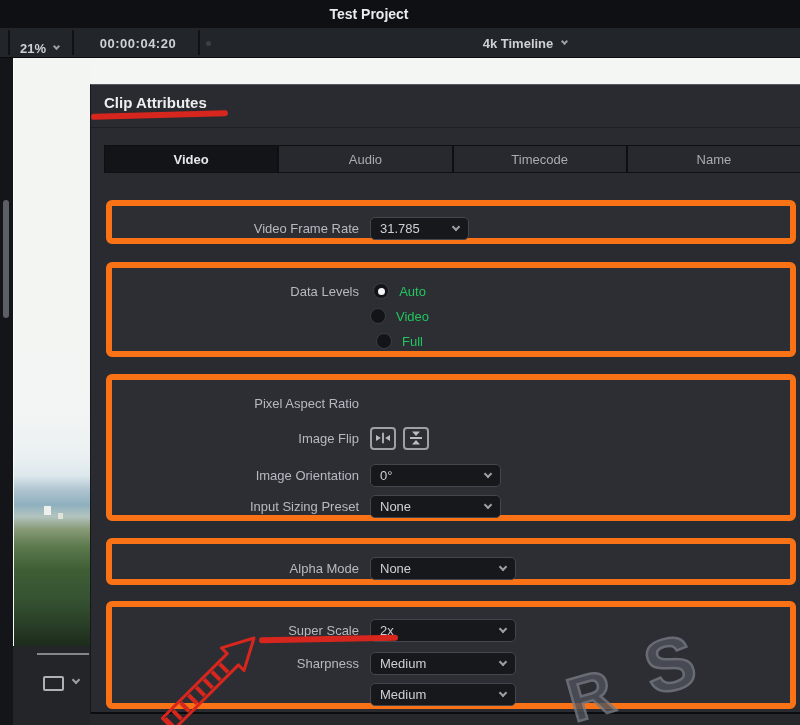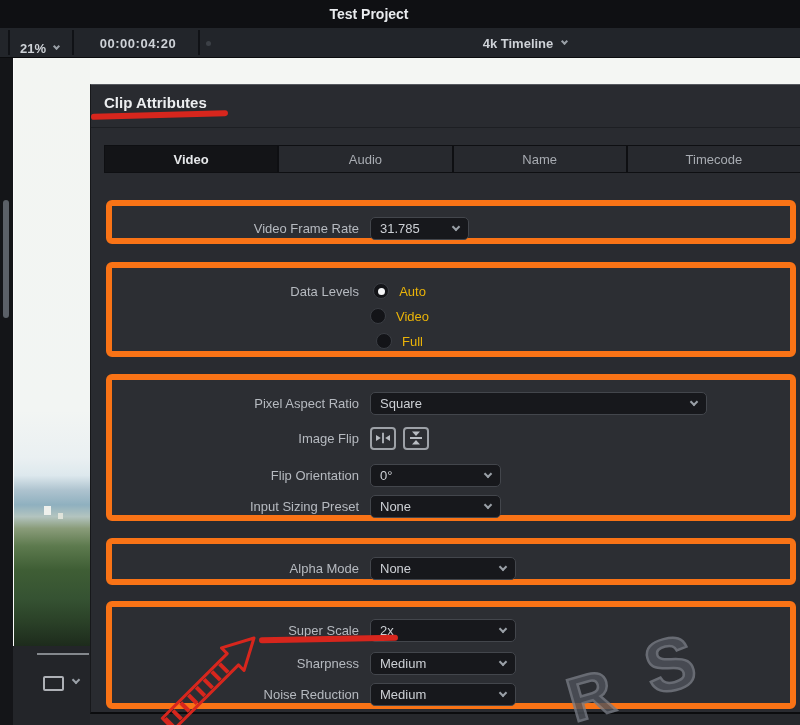--- a/index.html
+++ b/index.html
@@ -103,21 +103,21 @@
   .w99  { width:99px; }  .w337 { width:337px; }
   .w131 { width:131px; } .w146 { width:146px; }
 
   .radio-col { display:flex; flex-direction:column; gap:9px; }
   .radio-item { display:flex; align-items:center; gap:10px; height:16px; cursor:pointer; }
   .radio { width:16px; height:16px; border-radius:50%;
     background:#131418; border:1px solid #3a3d43;
     display:flex; align-items:center; justify-content:center; }
   .radio .dot { width:7px; height:7px; border-radius:50%; background:transparent; }
   .radio.sel .dot { background:#f4f5f6; }
-  .radio-label { color:#eab308; font-size:13px; }
+  .radio-label { color:#22c55e; font-size:13px; }
 
   .flip-btn { width:26px; height:23px; border:2px solid #9da1a7; border-radius:4px;
     background:transparent; display:flex; align-items:center; justify-content:center;
     margin-right:7px; cursor:pointer; }
 
   
   .red-underline { position:absolute; height:6px; border-radius:3px; background:#d7261d; z-index:25; }
   .u-title { left:91px; top:112px; width:137px; transform:rotate(-1.6deg); }
   .u-super { left:259px; top:636px; width:139px; transform:rotate(-1deg); }
   .arrow-svg { position:absolute; left:138px; top:628px; z-index:26; }
@@ -169,22 +169,22 @@
 </div>
 <div class="abs below-dialog"></div>
 
 <div class="abs dialog">
   <div class="dlg-title">Clip Attributes</div>
   <div class="dlg-sep"></div>
 
   <div class="tabrow">
     <div class="tab active">Video</div>
     <div class="tab">Audio</div>
+    <div class="tab">Timecode</div>
     <div class="tab">Name</div>
-    <div class="tab">Timecode</div>
   </div>
 
   <div class="section sec1">
     <div class="row" style="top:10px">
       <span class="rowlabel">Video Frame Rate</span>
       <div class="ctrl">
         <div class="dropdown w99">
           <span class="val">31.785</span>
           <span class="chev"></span>
         </div>
@@ -214,26 +214,20 @@
             </span>
           <span class="radio-label">Full</span>
         </div>
       </div>
     </div>
   </div>
 
   <div class="section sec3">
     <div class="row" style="top:11px">
       <span class="rowlabel">Pixel Aspect Ratio</span>
-      <div class="ctrl">
-        <div class="dropdown w337">
-          <span class="val">Square</span>
-          <span class="chev"></span>
-        </div>
-      </div>
     </div>
     <div class="row" style="top:46px">
       <span class="rowlabel">Image Flip</span>
       <div class="ctrl">
         <div class="flip-btn">
           <svg width="18" height="14" viewBox="0 0 20 16">
             <line x1="10" y1="2" x2="10" y2="14" stroke="#b9bdc3" stroke-width="2"></line>
             <polygon points="2,4.5 7.5,8 2,11.5" fill="#b9bdc3"></polygon>
             <polygon points="18,4.5 12.5,8 18,11.5" fill="#b9bdc3"></polygon>
           </svg>
@@ -241,21 +235,21 @@
         <div class="flip-btn">
           <svg width="16" height="16" viewBox="0 0 16 16">
             <line x1="2" y1="8" x2="14" y2="8" stroke="#b9bdc3" stroke-width="2"></line>
             <polygon points="4,1.5 12,1.5 8,6" fill="#b9bdc3"></polygon>
             <polygon points="4,14.5 12,14.5 8,10" fill="#b9bdc3"></polygon>
           </svg>
         </div>
       </div>
     </div>
     <div class="row" style="top:83px">
-      <span class="rowlabel">Flip Orientation</span>
+      <span class="rowlabel">Image Orientation</span>
       <div class="ctrl">
         <div class="dropdown w131">
           <span class="val">0°</span>
           <span class="chev"></span>
         </div>
       </div>
     </div>
     <div class="row" style="top:114px">
       <span class="rowlabel">Input Sizing Preset</span>
       <div class="ctrl">
@@ -292,21 +286,20 @@
     <div class="row" style="top:44px">
       <span class="rowlabel">Sharpness</span>
       <div class="ctrl">
         <div class="dropdown w146">
           <span class="val">Medium</span>
           <span class="chev"></span>
         </div>
       </div>
     </div>
     <div class="row" style="top:75px">
-      <span class="rowlabel">Noise Reduction</span>
       <div class="ctrl">
         <div class="dropdown w146">
           <span class="val">Medium</span>
           <span class="chev"></span>
         </div>
       </div>
     </div>
   </div>
 </div>
 

